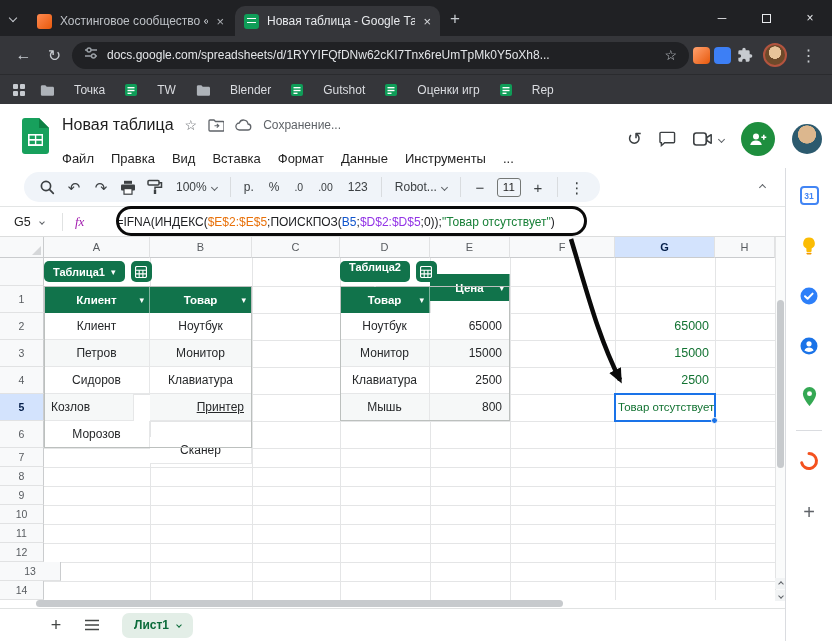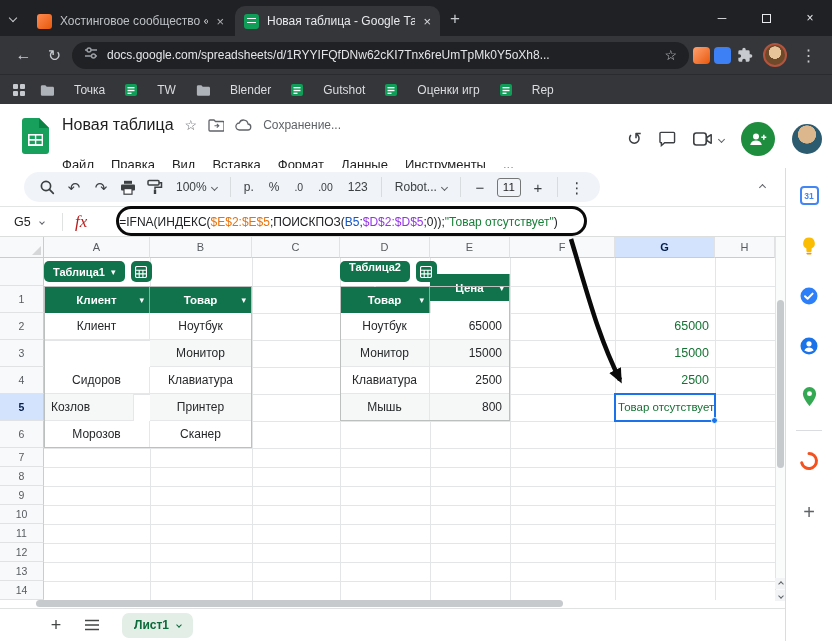--- a/index.html
+++ b/index.html
@@ -44,21 +44,21 @@
   .bm-item{display:flex;align-items:center;gap:20px;color:#dadce0;font-size:12px;white-space:nowrap}
 
   
   .sh-header{position:absolute;top:104px;left:0;width:832px;height:64px;background:#fff}
   .sheets-logo{position:absolute;left:22px;top:14px;display:flex}
   .title-area{position:absolute;left:62px;top:9px}
   .title-row{display:flex;align-items:center;gap:11px;height:24px}
   .doc-title{font-size:16px;color:#1f1f1f}
   .t-ic{color:#5f6368;font-size:14px;display:flex;align-items:center}
   .saving{font-size:12px;color:#5f6368}
-  .menus{display:flex;gap:1px;margin-top:19px;margin-left:-8px}
+  .menus{display:flex;gap:1px;margin-top:13px;margin-left:-8px}
   .menu-item{font-size:13px;color:#1f1f1f;padding:1px 8px;border-radius:9px}
   .hdr-right{position:absolute;right:10px;top:18px;display:flex;align-items:center;gap:17px}
   .h-ic{color:#3c4043;font-size:18px;display:flex;line-height:1}
   .cam-group{display:flex;align-items:center;gap:6px}
   .share-btn{width:34px;height:34px;border-radius:50%;background:#1e8e3e;display:flex;align-items:center;justify-content:center}
   .sheets-avatar{width:30px;height:30px;border-radius:50%;background:radial-gradient(circle at 50% 35%,#dcb78e 0 36%,#2c5a6e 38% 100%)}
 
   
   .sh-toolbar{position:absolute;top:168px;left:0;width:785px;height:38px;background:#fff;display:flex;align-items:center}
   .tb-pill{margin-left:24px;height:30px;background:#f0f4f9;border-radius:15px;display:flex;align-items:center;padding:0 10px;gap:1px}
@@ -67,21 +67,21 @@
   .tb-text{font-size:12px;color:#3c4043;padding:0 7px;display:flex;align-items:center;gap:5px;white-space:nowrap}
   .tb-text.small{font-size:10.5px}
   .fs-box{width:24px;height:19px;border:1px solid #747775;border-radius:3px;font-size:11.5px;display:flex;align-items:center;justify-content:center;color:#1f1f1f;margin:0 3px}
   .tb-sep{width:1px;height:20px;background:#d9dcdf;margin:0 5px}
   .tb-collapse{margin-left:auto;margin-right:20px;display:flex}
 
   
   .formulabar{position:absolute;top:206px;left:0;width:785px;height:31px;background:#fff;border-top:1px solid #e3e5e5;border-bottom:1px solid #dcdddd;display:flex;align-items:center}
   .namebox{width:62px;padding-left:14px;display:flex;align-items:center;gap:9px;font-size:12.5px;color:#1f1f1f;height:100%}
   .fb-sep{width:1px;height:18px;background:#e0e2e2}
-  .fx{font-family:"Liberation Serif",serif;font-style:italic;color:#b91c1c;font-size:17px;margin:0 12px}
+  .fx{font-family:"Liberation Serif",serif;font-style:italic;color:#a21caf;font-size:13px;margin:0 12px}
   .formula{flex:1;font-size:12px;color:#202124;padding-left:20px;white-space:nowrap;overflow:hidden}
 
   
   #grid{position:absolute;top:237px;left:0;width:786px;height:363px;background:#fff;overflow:hidden}
   .g-corner{position:absolute;background:#f8f9fa;border-right:1px solid #caccce;border-bottom:1px solid #caccce;z-index:3}
   .corner-tri{position:absolute;right:2px;bottom:2px;width:0;height:0;border-left:9px solid transparent;border-bottom:9px solid #d5d7d9}
   .g-colhdr{position:absolute;background:#f8f9fa;border-right:1px solid #e1e2e3;border-bottom:1px solid #caccce;font-size:11px;color:#575b5f;display:flex;align-items:center;justify-content:center;z-index:2}
   .g-colhdr.sel{background:#d3e3fd;color:#041e49;font-weight:bold}
   .g-rowhdr{position:absolute;background:#f8f9fa;border-right:1px solid #caccce;border-bottom:1px solid #e1e2e3;font-size:10.5px;color:#575b5f;display:flex;align-items:center;justify-content:center;z-index:2}
   .g-rowhdr.sel{background:#d3e3fd;color:#041e49;font-weight:bold}
@@ -395,21 +395,21 @@
       <div class="g-rowhdr" style="left: 0px; top: 103px; width: 44px; height: 27px;">3</div>
       <div class="g-rowhdr" style="left: 0px; top: 130px; width: 44px; height: 27px;">4</div>
       <div class="g-rowhdr sel" style="left: 0px; top: 157px; width: 44px; height: 27px;">5</div>
       <div class="g-rowhdr" style="left: 0px; top: 184px; width: 44px; height: 27px;">6</div>
       <div class="g-rowhdr" style="left: 0px; top: 211px; width: 44px; height: 19px;">7</div>
       <div class="g-rowhdr" style="left: 0px; top: 230px; width: 44px; height: 19px;">8</div>
       <div class="g-rowhdr" style="left: 0px; top: 249px; width: 44px; height: 19px;">9</div>
       <div class="g-rowhdr" style="left: 0px; top: 268px; width: 44px; height: 19px;">10</div>
       <div class="g-rowhdr" style="left: 0px; top: 287px; width: 44px; height: 19px;">11</div>
       <div class="g-rowhdr" style="left: 0px; top: 306px; width: 44px; height: 19px;">12</div>
-      <div class="g-rowhdr" style="left: 0px; top: 325px; width: 44px; height: 19px;">13</div>
+      <div class="g-rowhdr" style="left: 0px; top: 325px; width: 61px; height: 19px;">13</div>
       <div class="g-rowhdr" style="left: 0px; top: 344px; width: 44px; height: 19px;">14</div>
       <div class="vline" style="left: 150px; top: 21px; width: 1px; height: 342px;"></div>
       <div class="vline" style="left: 252px; top: 21px; width: 1px; height: 342px;"></div>
       <div class="vline" style="left: 340px; top: 21px; width: 1px; height: 342px;"></div>
       <div class="vline" style="left: 430px; top: 21px; width: 1px; height: 342px;"></div>
       <div class="vline" style="left: 510px; top: 21px; width: 1px; height: 342px;"></div>
       <div class="vline" style="left: 615px; top: 21px; width: 1px; height: 342px;"></div>
       <div class="vline" style="left: 715px; top: 21px; width: 1px; height: 342px;"></div>
       <div class="vline" style="left: 775px; top: 21px; width: 1px; height: 342px;"></div>
       <div class="hline" style="left: 44px; top: 49px; width: 731px; height: 1px;"></div>
@@ -429,27 +429,28 @@
       <div class="t-head" style="left: 44px; top: 49px; width: 106px; height: 27px; background: rgb(17, 115, 75);">
         <span class="t-head-label">Клиент</span>
         <span class="t-head-chev">▾</span>
       </div>
       <div class="t-head" style="left: 150px; top: 49px; width: 102px; height: 27px; background: rgb(17, 115, 75);">
         <span class="t-head-label">Товар</span>
         <span class="t-head-chev">▾</span>
       </div>
       <div class="t-cell" style="left: 44px; top: 76px; width: 106px; height: 27px; text-align: center; line-height: 26px;">Клиент</div>
       <div class="t-cell" style="left: 150px; top: 76px; width: 102px; height: 27px; text-align: center; line-height: 26px;">Ноутбук</div>
+      <div class="t-cell bandbg" style="left: 44px; top: 103px; width: 106px; height: 27px; text-align: center; line-height: 26px;">Петров</div>
       <div class="t-cell bandbg" style="left: 150px; top: 103px; width: 102px; height: 27px; text-align: center; line-height: 26px;">Монитор</div>
       <div class="t-cell" style="left: 44px; top: 130px; width: 106px; height: 27px; text-align: center; line-height: 26px;">Сидоров</div>
       <div class="t-cell" style="left: 150px; top: 130px; width: 102px; height: 27px; text-align: center; line-height: 26px;">Клавиатура</div>
       <div class="t-cell bandbg" style="left: 44px; top: 157px; width: 90px; height: 27px; text-align: left; line-height: 26px;">Козлов</div>
-      <div class="t-cell bandbg" style="left: 150px; top: 157px; width: 102px; height: 27px; text-align: center; line-height: 26px;">Принтер</div>
+      <div class="t-cell bandbg" style="left: 150px; top: 157px; width: 102px; height: 27px; text-align: right; line-height: 26px; text-decoration: underline;">Принтер</div>
       <div class="t-cell" style="left: 44px; top: 184px; width: 106px; height: 27px; text-align: center; line-height: 26px;">Морозов</div>
-      <div class="t-cell" style="left: 150px; top: 184px; width: 102px; height: 27px; text-align: center; line-height: 26px;">Сканер</div>
+      <div class="t-cell" style="left: 150px; top: 200px; width: 102px; height: 27px; text-align: center; line-height: 26px;">Сканер</div>
       <div class="t-outline" style="left: 44px; top: 49px; width: 208px; height: 162px;"></div>
       <div class="chip-wrap" style="left: 44px; top: 24px; height: 21px;">
         <div class="chip" style="background: rgb(17, 115, 75);">
           <span>Таблица1</span>
           <span class="chip-chev">▾</span>
         </div>
         <span class="chip-icon" style="background: rgb(17, 115, 75);">
           <svg width="12" height="12" viewBox="0 0 12 12">
             <rect x="0.5" y="0.5" width="11" height="11" rx="1.5" fill="none" stroke="#fff" stroke-width="1.2"></rect>
             <path d="M0.5 4.2h11M0.5 7.9h11M4.2 4.2v7.3M7.9 4.2v7.3" stroke="#fff" stroke-width="1.1"></path>

